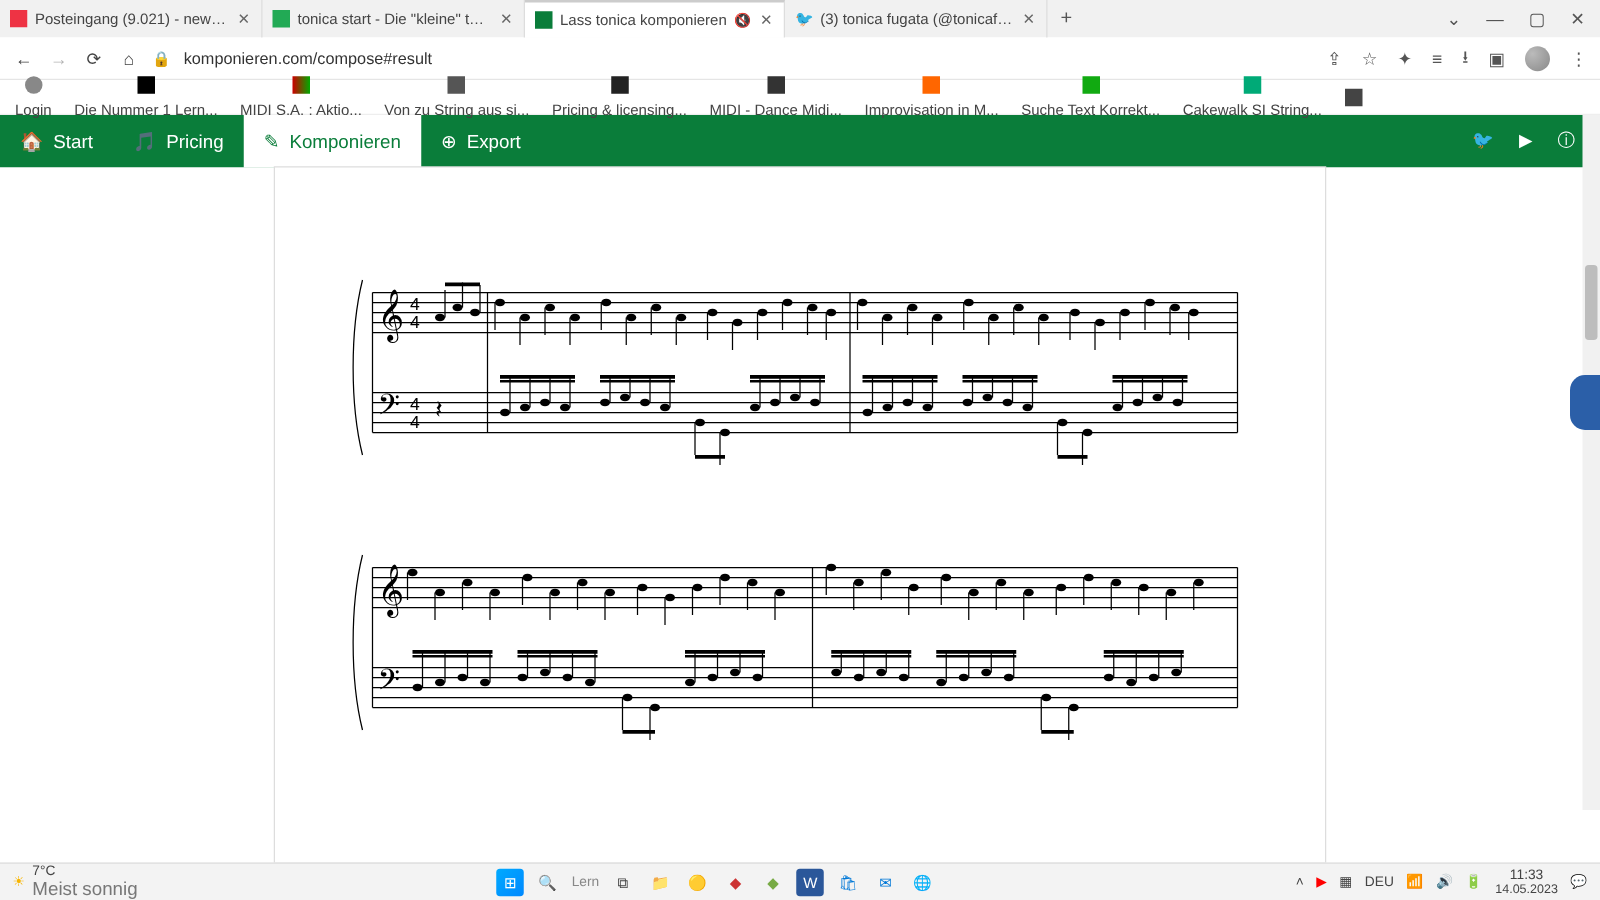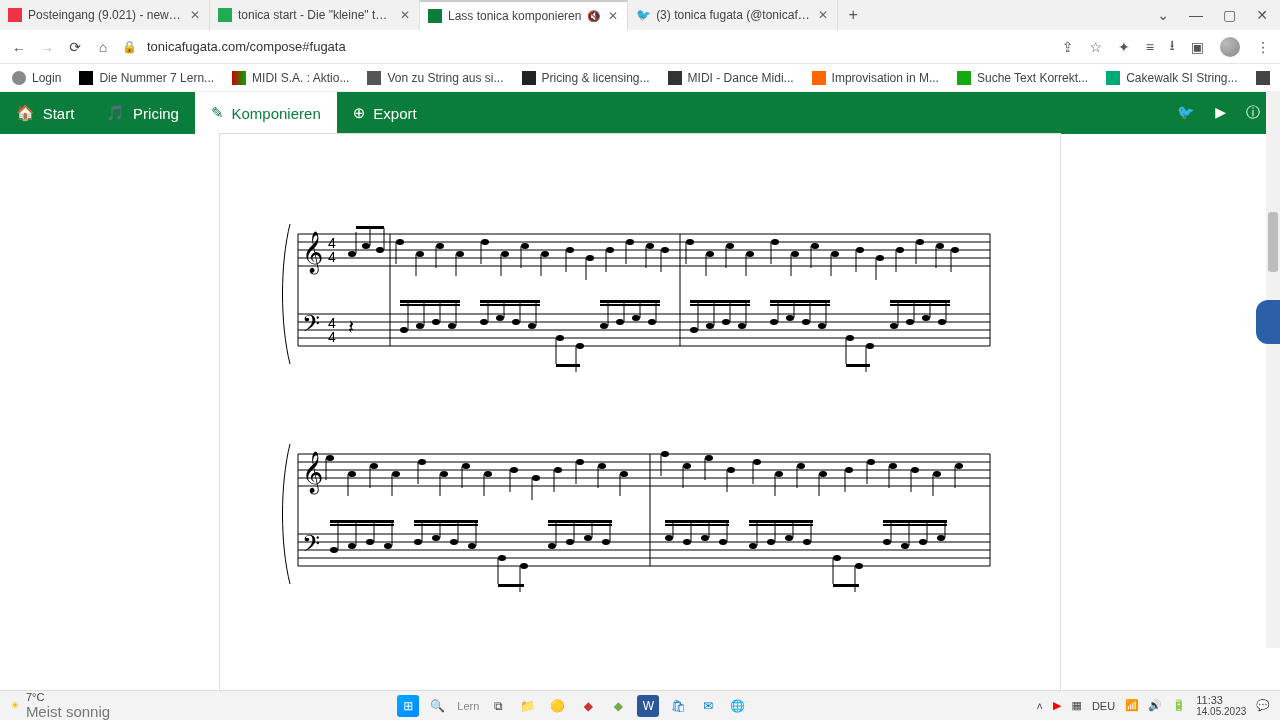--- a/index.html
+++ b/index.html
@@ -13,21 +13,21 @@
   .tab .mute { color: #666; font-size: 11px; }
   .newtab { width: 30px; text-align: center; color: #555; font-size: 16px; }
   .wincontrols { margin-left: auto; display: flex; gap: 20px; padding: 0 12px; font-size: 14px; color: #555; }
   .addrbar { display: flex; align-items: center; gap: 10px; height: 34px; padding: 0 10px; background: #fff; border-bottom: 1px solid #e5e5e5; }
   .addrbar .navbtn { width: 18px; text-align: center; color: #444; font-size: 14px; }
   .addrbar .lock { font-size: 12px; color: #555; }
   .addrbar .url { font-size: 13px; color: #333; }
   .addrbar .right { margin-left: auto; display: flex; gap: 16px; align-items: center; color: #555; font-size: 14px; }
   .avatar { width: 20px; height: 20px; border-radius: 50%; background: radial-gradient(circle at 30% 30%, #bbb, #888); }
   .bookmarks { display: flex; align-items: center; gap: 18px; height: 28px; padding: 0 12px; background: #fff; font-size: 12px; color: #444; border-bottom: 1px solid #eee; }
-  .bm { display: flex; align-items: center; gap: 6px; white-space: nowrap; }
+  .bm { display: flex; align-items: center; gap: 6px; white-space: nowrap; flex-direction: column; }
   .bm .ico { width: 14px; height: 14px; display: inline-block; }
   .appnav { display: flex; align-items: center; height: 42px; background: #0a7d3a; color: #fff; font-size: 15px; }
   .appnav .item { display: flex; align-items: center; gap: 8px; padding: 0 16px; height: 100%; }
   .appnav .item.active { background: #fff; color: #0a7d3a; }
   .appnav .right { margin-left: auto; display: flex; gap: 20px; padding: 0 20px; font-size: 14px; }
   .content { position: relative; height: 556px; background: #fff; display:flex; justify-content:center; }
   .paper { width: 840px; background: #fff; box-shadow: 0 0 0 1px #ddd; padding: 40px 60px; }
   .score-line { height: 200px; margin: 20px 0; display:flex; align-items:center; justify-content:center; }
   .score-line svg { width: 100%; height: 100%; }
   .vscroll { position: absolute; right: 0; top: 92px; width: 14px; height: 556px; background: #f1f1f1; }
@@ -74,41 +74,41 @@
     <span>✕</span>
   </div>
 </div>
 
 <div class="addrbar">
   <span class="navbtn">←</span>
   <span class="navbtn" style="opacity:.4">→</span>
   <span class="navbtn">⟳</span>
   <span class="navbtn">⌂</span>
   <span class="lock">🔒</span>
-  <span class="url">tonicafugata.com/compose#fugata</span>
+  <span class="url">komponieren.com/compose#result</span>
   <div class="right">
     <span>⇪</span>
     <span>☆</span>
     <span>✦</span>
     <span>≡</span>
     <span>⭳</span>
     <span>▣</span>
     <span class="avatar"></span>
     <span>⋮</span>
   </div>
 </div>
 
 <div class="bookmarks">
   <div class="bm">
       <span class="ico" style="background:#888;border-radius:50%"></span>
       <span>Login</span>
     </div>
   <div class="bm">
       <span class="ico" style="background:#000"></span>
-      <span>Die Nummer 7 Lern...</span>
+      <span>Die Nummer 1 Lern...</span>
     </div>
   <div class="bm">
       <span class="ico" style="background:linear-gradient(90deg,#c00,#0a0)"></span>
       <span>MIDI S.A. : Aktio...</span>
     </div>
   <div class="bm">
       <span class="ico" style="background:#555"></span>
       <span>Von zu String aus si...</span>
     </div>
   <div class="bm">
@@ -542,19 +542,19 @@
     <span class="tb-ico" style="color:#0a84ff">🌐</span>
   </div>
   <div class="tray">
     <span>˄</span>
     <span style="color:#f00">▶</span>
     <span>▦</span>
     <span>DEU</span>
     <span>📶</span>
     <span>🔊</span>
     <span>🔋</span>
-    <div style="text-align:left">
+    <div style="text-align:center">
       <div>11:33</div>
       <div style="font-size:10px">14.05.2023</div>
     </div>
     <span>💬</span>
   </div>
 </div>
 
 </body></html>

